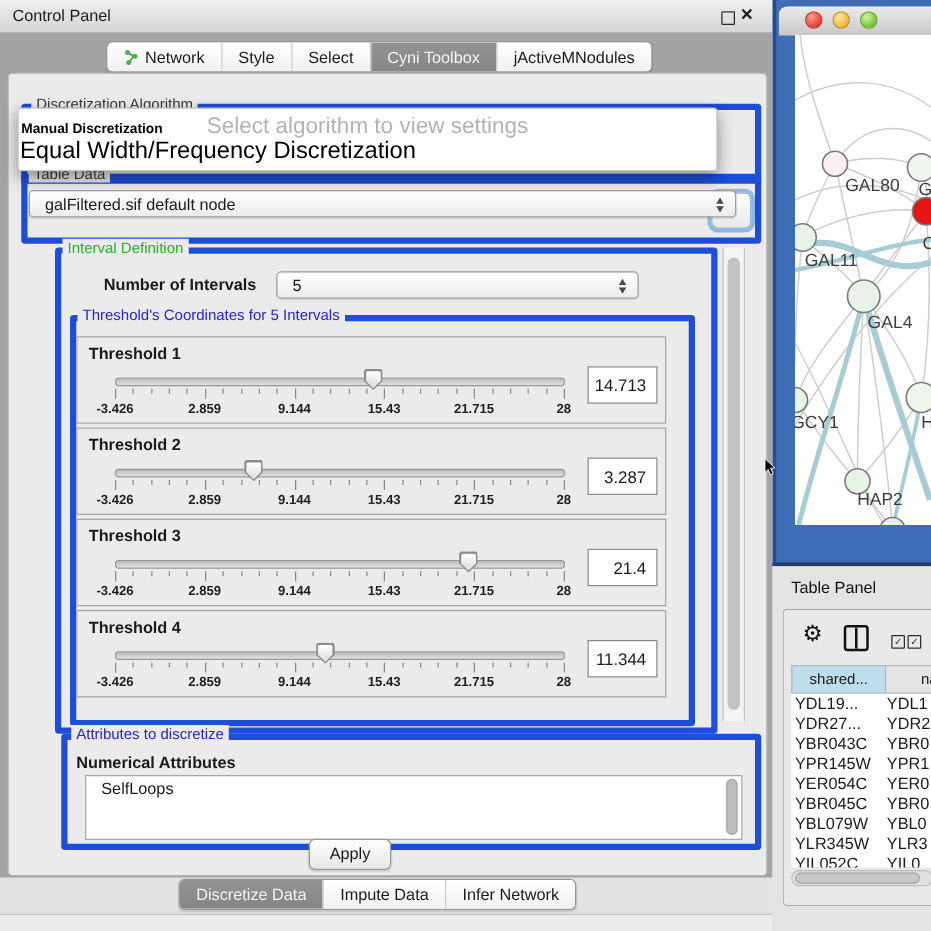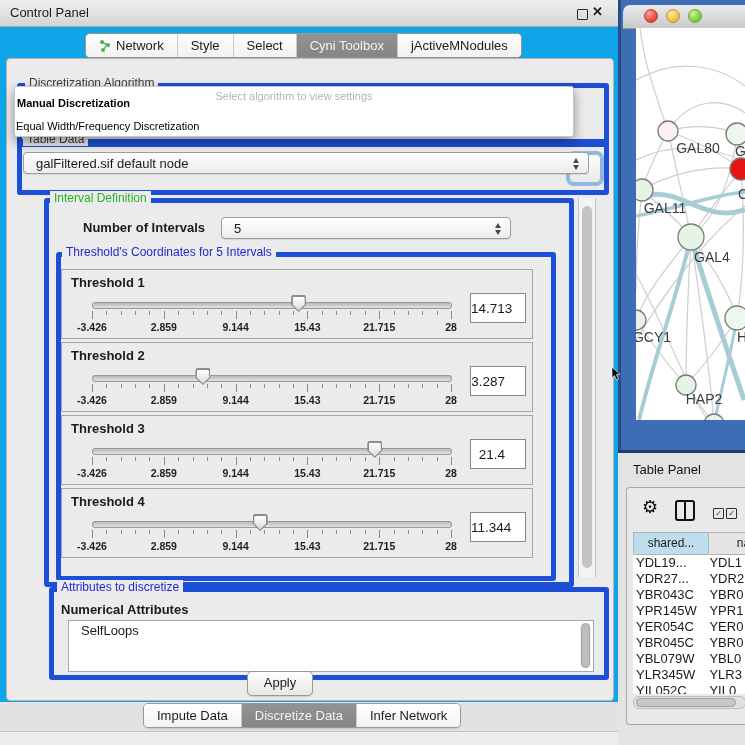--- a/index.html
+++ b/index.html
@@ -1,19 +1,19 @@
 <!DOCTYPE html>
 <html><head>
 <meta charset="utf-8">
 <style>
   html,body{margin:0;padding:0;background:#cfcfcf;}
   .screen{position:relative;width:745px;height:745px;background:#e2e2e2;overflow:hidden;
           font-family:"Liberation Sans",sans-serif;color:#1a1a1a;}
   
-  .left{position:absolute;left:0;top:0;width:618px;height:702px;background:#0ea5e9;}
+  .left{position:absolute;left:0;top:0;width:618px;height:702px;background:#a3a3a3;}
   .titlebar{position:absolute;left:0;top:0;width:618px;height:26px;
             background:linear-gradient(#f0f0f0,#d4d4d4);border-bottom:1px solid #adadad;}
   .titlebar .title{position:absolute;left:10px;top:5px;font-size:13px;color:#1c1c1c;}
   .win-min{position:absolute;left:577px;top:9px;width:9px;height:9px;border:1.5px solid #2a2a2a;border-radius:1px;}
   .win-close{position:absolute;left:592px;top:4px;font-size:13px;font-weight:bold;color:#1a1a1a;}
   
   .segbar{position:absolute;display:flex;height:23px;border:1px solid #979797;border-radius:5px;
           background:#fff;overflow:hidden;box-shadow:0 1px 1px rgba(0,0,0,.12);}
   .seg{display:flex;align-items:center;gap:5px;padding:0 13px;font-size:13px;line-height:23px;
        border-left:1px solid #c9c9c9;background:linear-gradient(#ffffff,#f1f1f1);white-space:nowrap;}
@@ -35,23 +35,23 @@
   .stepper:before,.stepper:after{content:"";position:absolute;left:0;border-left:3.5px solid transparent;border-right:3.5px solid transparent;}
   .stepper:before{top:1px;border-bottom:5px solid #4a4a4a;}
   .stepper:after{bottom:1px;border-top:5px solid #4a4a4a;}
   .combo-frag{position:absolute;left:562px;top:95px;width:30px;height:27px;border-radius:5px;
               background:linear-gradient(#fff,#e8e8e8);border:1px solid #8fb2d8;
               box-shadow:0 0 0 3px rgba(98,155,220,.65);}
   .combo-frag .stepper{right:10px;top:6px;}
   
   .popup{position:absolute;left:13px;top:85px;width:558px;height:49px;background:#fff;z-index:10;
          border:1px solid #c6c6c6;border-radius:3px;box-shadow:0 5px 12px rgba(0,0,0,.4);}
-  .popup .prompt{position:absolute;left:0;width:100%;top:3px;text-align:center;color:#b3b3b3;font-size:11px;}
+  .popup .prompt{position:absolute;left:0;width:100%;top:3px;text-align:center;color:#b3b3b3;font-size:18px;}
   .popup .opt1{position:absolute;left:2px;top:10px;font-size:11px;font-weight:bold;color:#000;}
-  .popup .opt2{position:absolute;left:1px;top:33px;font-size:11px;color:#000;}
+  .popup .opt2{position:absolute;left:1px;top:23px;font-size:19px;color:#000;}
   
   .noi-label{position:absolute;left:76px;top:161px;font-size:13px;font-weight:bold;}
   
   #thresholds{position:absolute;left:54px;top:210px;width:474px;}
   .th-panel{position:relative;width:472px;height:70px;background:#ebebeb;border:1px solid #a6a6a6;margin-bottom:3px;box-sizing:border-box;}
   .th-label{position:absolute;left:9px;top:5px;font-size:13px;font-weight:bold;}
   .th-track{position:absolute;left:30px;top:32px;width:358px;height:5px;border-radius:3px;
             background:linear-gradient(#b9b9b9,#e2e2e2);border:1px solid #989898;}
   .th-handle{position:absolute;top:25px;width:15px;height:17px;}
   .th-handle .h-out{position:absolute;inset:0;background:#8d8d8d;
@@ -59,21 +59,21 @@
   .th-handle .h-in{position:absolute;left:1.5px;top:1.5px;width:12px;height:14px;
       background:linear-gradient(#ffffff,#d9d9d9);
       clip-path:polygon(8% 0,92% 0,100% 12%,100% 58%,50% 100%,0 58%,0 12%);}
   .th-ticks{position:absolute;left:30px;top:41px;width:359px;height:9px;}
   .tick{position:absolute;width:1px;background:#8a8a8a;top:0;}
   .tick.minor{height:4px;} .tick.major{height:8px;}
   .th-ticklabels{position:absolute;left:30px;top:51px;width:359px;height:12px;}
   .th-ticklabels span{position:absolute;transform:translateX(-50%);font-size:10.5px;font-weight:bold;color:#1f1f1f;white-space:nowrap;}
   .th-value{position:absolute;left:408px;top:23px;width:56px;height:30px;background:#fff;
             border:1px solid #8a8a8a;font-size:13.5px;line-height:30px;text-align:right;
-            padding-right:20px;box-sizing:border-box;}
+            padding-right:8px;box-sizing:border-box;}
   
   .vscroll{position:absolute;left:571px;top:139px;width:16px;height:379px;background:#f4f4f4;
            border-left:1px solid #c2c2c2;border-right:1px solid #c2c2c2;}
   .vscroll .thumb{position:absolute;left:2.5px;top:8px;width:10px;height:362px;background:#c3c3c3;border-radius:5px;}
   
   .attr-sub{position:absolute;left:7px;top:10px;font-size:13px;font-weight:bold;}
   .listbox{position:absolute;left:14px;top:28px;width:524px;height:50px;background:#fff;
            border:1px solid #a8a8a8;overflow:hidden;}
   .listbox ul{margin:0;padding:2px 0 0 12px;list-style:none;font-size:13px;line-height:16px;}
   .list-vscroll{position:absolute;right:2px;top:2px;width:11px;height:45px;background:#efefef;border-radius:5px;}
@@ -385,25 +385,25 @@
             <div class="thumb"></div>
           </div>
         </div>
       </div>
       <span class="gtitle t-blue" style="left:50px;top:521px;">Attributes to discretize</span>
 
       <div class="applybtn">Apply</div>
     </div>
 
     <div class="segbar botsegs">
+      <div class="seg sel">
+          <span>Discretize Data</span>
+        </div>
       <div class="seg">
           <span>Impute Data</span>
-        </div>
-      <div class="seg sel">
-          <span>Discretize Data</span>
         </div>
       <div class="seg">
           <span>Infer Network</span>
         </div>
     </div>
 
     <div class="botstrip"></div>
   </div>
 
   <div class="netwin">

